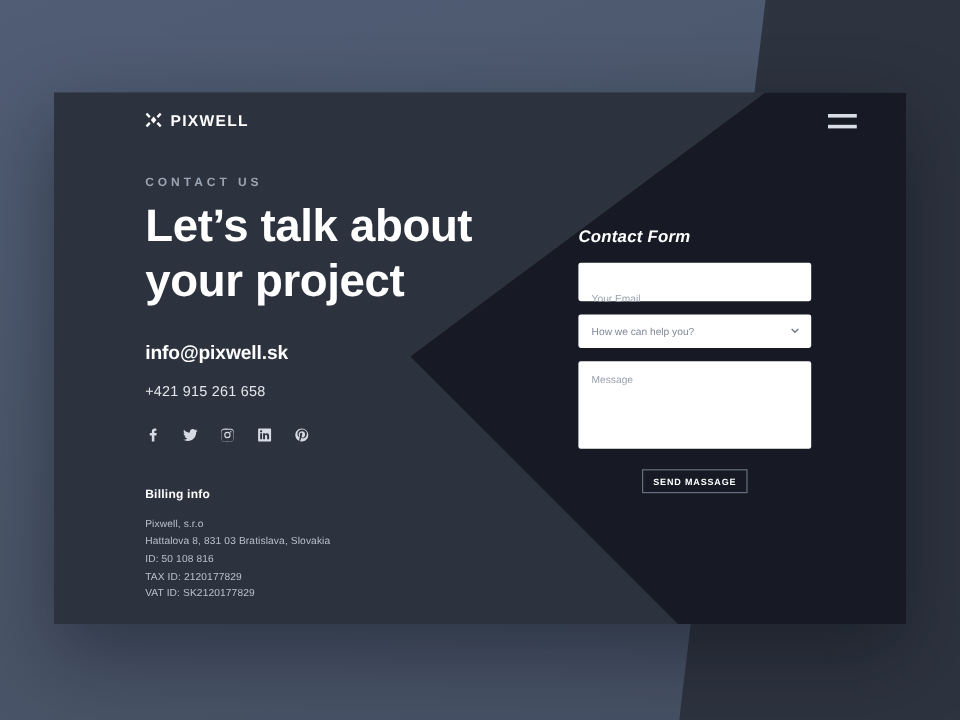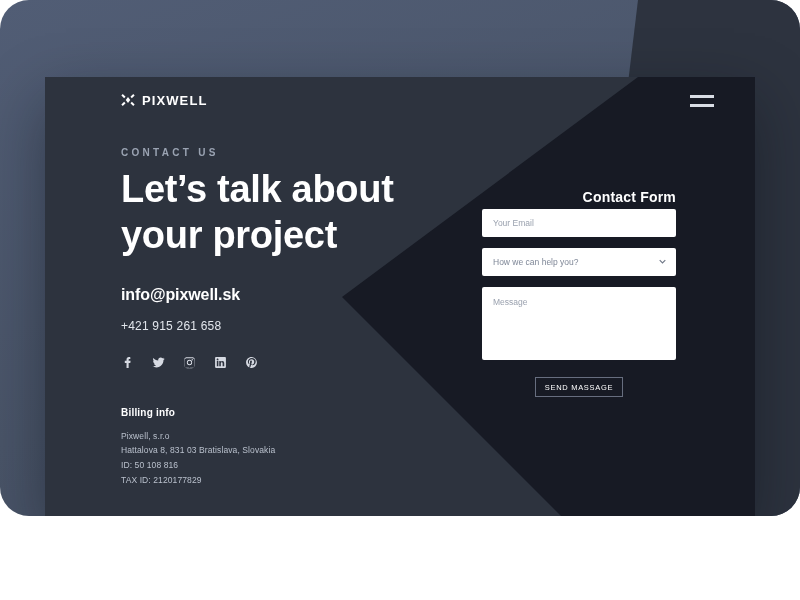--- a/index.html
+++ b/index.html
@@ -7,25 +7,24 @@
   html, body {
     width:800px; height:600px;
     overflow:hidden;
     font-family:"Liberation Sans", sans-serif;
     -webkit-font-smoothing:antialiased;
   }
 
   
   #stage {
     position:relative;
-    width:800px; height:516px;
+    width:800px; height:600px;
     background:#4c5770;
     background-image:linear-gradient(160deg,#515d75 0%,#4a5569 55%,#454f63 100%);
     overflow:hidden;
-    border-radius:29px;
   }
   
   #bg-wedge {
     position:absolute; inset:0;
     background:#2d333f;
     clip-path:polygon(638px 0, 800px 0, 800px 600px, 566px 600px);
   }
   #bg-wedge-2 {
     position:absolute; inset:0;
     background:#2d333f;
@@ -141,35 +140,36 @@
   #form-col {
     position:absolute;
     left:437px; top:112px;
     width:194px;
     z-index:6;
   }
   #form-title {
     color:#ffffff;
     font-size:14px;
     font-weight:bold;
-    text-align:right;
+    text-align:left;
     letter-spacing:0.2px;
-    margin-bottom:4px;
+    margin-bottom:14px;
+    font-style:italic;
   }
   .field {
     width:194px;
     background:#ffffff;
     border:none;
     border-radius:2px;
     font-family:"Liberation Sans", sans-serif;
     font-size:8.5px;
     color:#31374a;
     display:block;
   }
-  #email-field { height:28px; padding:0 11px; line-height:28px; margin-bottom:11px; }
+  #email-field { height:28px; padding:16px 11px; line-height:28px; margin-bottom:11px; }
   #select-field {
     height:28px; padding:0 11px; line-height:28px; margin-bottom:11px;
     position:relative;
   }
   #select-field .sel-value { color:#7f8797; }
   #select-field .chev {
     position:absolute; right:10px; top:50%;
     width:7px; height:7px;
     margin-top:-4px;
   }
@@ -181,21 +181,21 @@
   .ph { color:#9aa1ae; }
   #send-button {
     display:block;
     margin:0 auto;
     width:88px; height:20px;
     background:transparent;
     border:1px solid #676e7f;
     color:#ffffff;
     font-family:"Liberation Sans", sans-serif;
     font-size:7.5px;
-    font-weight:normal;
+    font-weight:bold;
     letter-spacing:0.7px;
     cursor:pointer;
   }
 </style>
 </head>
 <body>
 
 <div id="stage">
 
   <div id="bg-wedge"></div>
@@ -266,20 +266,21 @@
             </svg>
         </a>
       </div>
 
       <div id="billing-title">Billing info</div>
       <div>
         <div class="billing-line">Pixwell, s.r.o</div>
         <div class="billing-line">Hattalova 8, 831 03 Bratislava, Slovakia</div>
         <div class="billing-line">ID: 50 108 816</div>
         <div class="billing-line">TAX ID: 2120177829</div>
+        <div class="billing-line">VAT ID: SK2120177829</div>
       </div>
 
     </div>
 
     <div id="form-col">
 
       <div id="form-title">Contact Form</div>
 
       <div class="field" id="email-field">
         <span class="ph">Your Email</span>

